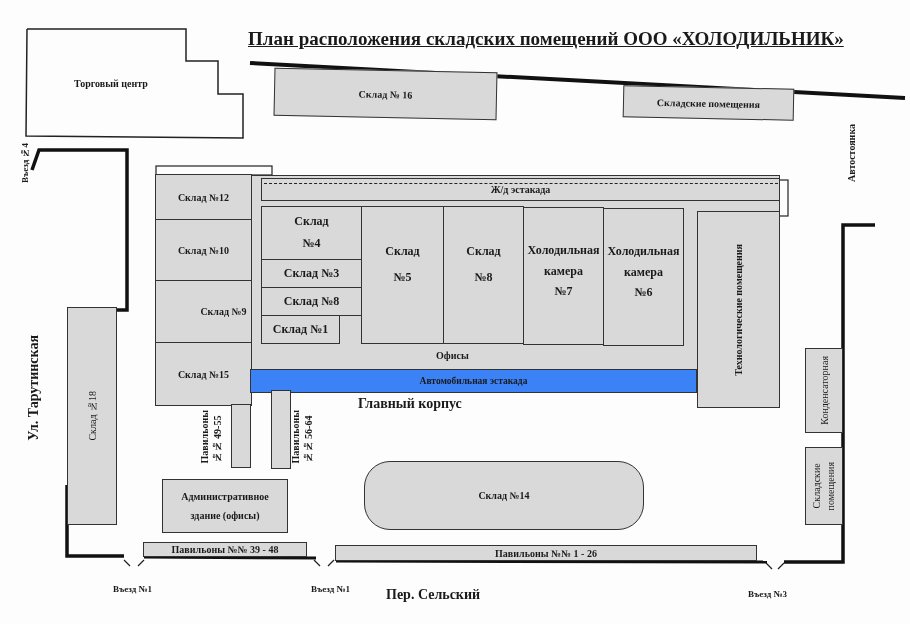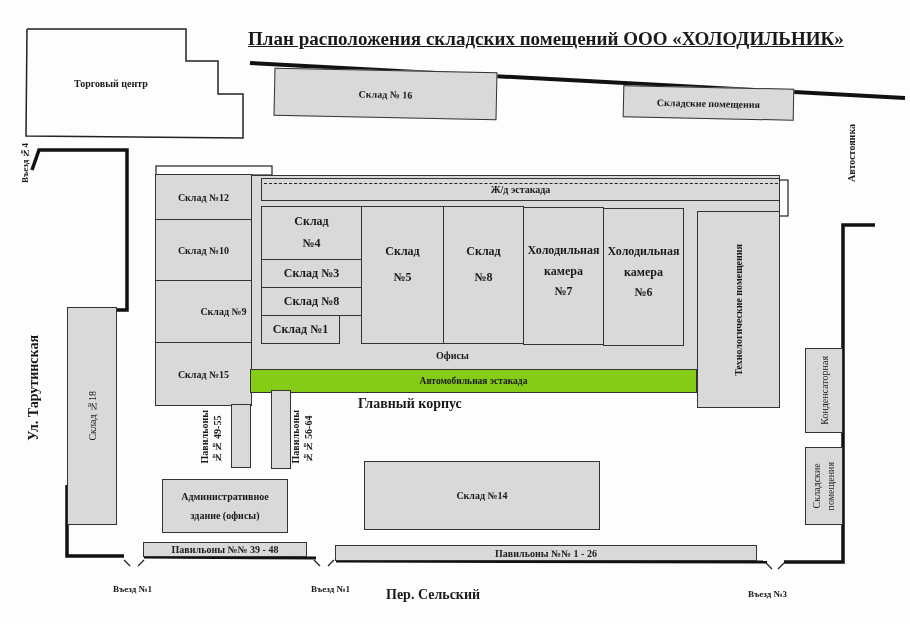--- a/index.html
+++ b/index.html
@@ -2,21 +2,21 @@
 <html><head>
 <meta charset="utf-8">
 <style>
   html, body { margin:0; padding:0; background:#fdfdfd; }
   body { width:910px; height:624px; position:relative; overflow:hidden;
          font-family:"Liberation Serif", "DejaVu Serif", serif; color:#1a1a1a; }
   .abs { position:absolute; box-sizing:border-box; }
   .room { position:absolute; box-sizing:border-box; background:#d9d9d9; border:1.5px solid #333;
           display:flex; align-items:center; justify-content:center; text-align:center;
           font-weight:bold; font-size:10px; line-height:1.3; }
-  .room.white { background:#84cc16; }
+  .room.white { background:#3b82f6; }
   .room.big { font-size:12px; line-height:2.2; }
   .room.med { font-size:12px; }
   .vtext { writing-mode:vertical-rl; transform:rotate(180deg); }
   .lbl { position:absolute; font-weight:bold; font-size:10px; white-space:nowrap; }
   svg.overlay { position:absolute; left:0; top:0; }
   .title { position:absolute; left:248px; top:28px; font-size:19px; font-weight:bold;
            text-decoration:underline; white-space:nowrap; }
 </style>
 </head>
 <body>
@@ -139,21 +139,21 @@
 <div class="lbl vtext" style="left:290px;top:410px;line-height:1.25;">
   <span>Павильоны</span><br>
   <span>№№ 56-64</span>
 </div>
 
 <div class="room" style="left:162px;top:479px;width:126px;height:54px;flex-direction:column;line-height:1.9;">
   <span>Административное</span>
   <span>здание (офисы)</span>
 </div>
 
-<div class="room" style="left:364px;top:461px;width:236px;height:69px;">
+<div class="room" style="left:364px;top:461px;width:280px;height:69px;border-radius:26px;">
   <span>Склад №14</span>
 </div>
 
 <div class="room" style="left:67px;top:307px;width:50px;height:218px;">
   <span class="vtext" style="font-weight:normal;">Склад №18</span>
 </div>
 
 <div class="room" style="left:143px;top:542px;width:164px;height:15px;">
   <span>Павильоны №№ 39 - 48</span>
 </div>

